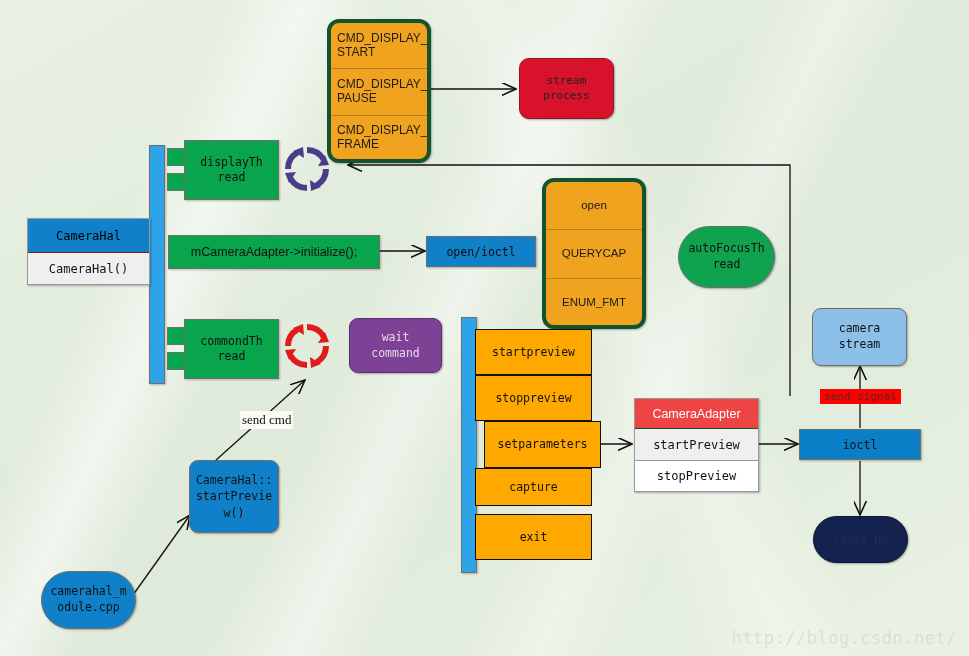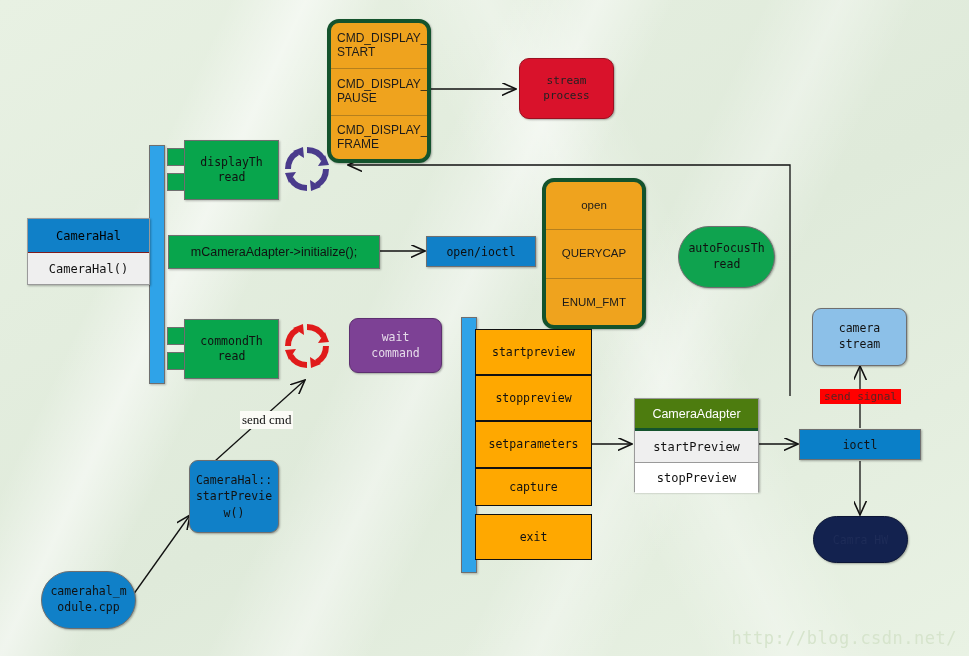--- a/index.html
+++ b/index.html
@@ -190,33 +190,33 @@
 command</span>
 </div>
 
 <div style="position:absolute;left:475px;top:329px;width:117px;height:231px;">
   <div class="rbox mono" style="left:0;top:0;width:117px;height:46.2px;background:#ffa800;border:1px solid #111;font-size:11.5px;color:#111;position:absolute;box-shadow:none;">
       <span>startpreview</span>
     </div>
   <div class="rbox mono" style="left:0;top:46.2px;width:117px;height:46.2px;background:#ffa800;border:1px solid #111;font-size:11.5px;color:#111;position:absolute;box-shadow:none;">
       <span>stoppreview</span>
     </div>
-  <div class="rbox mono" style="left:0;top:92.4px;width:117px;height:46.2px;background:#ffa800;border:1px solid #111;font-size:11.5px;color:#111;position:absolute;box-shadow:none;">
+  <div class="rbox mono" style="left:9px;top:92.4px;width:117px;height:46.2px;background:#ffa800;border:1px solid #111;font-size:11.5px;color:#111;position:absolute;box-shadow:none;">
       <span>setparameters</span>
     </div>
   <div class="rbox mono" style="left:0;top:138.6px;width:117px;height:38px;background:#ffa800;border:1px solid #111;font-size:11.5px;color:#111;position:absolute;box-shadow:none;">
       <span>capture</span>
     </div>
   <div class="rbox mono" style="left:0;top:184.8px;width:117px;height:46.2px;background:#ffa800;border:1px solid #111;font-size:11.5px;color:#111;position:absolute;box-shadow:none;">
       <span>exit</span>
     </div>
 </div>
 
 <div class="clsbox" style="left:634px;top:398px;width:123px;height:92px;border:1px solid #9a9a9a;">
-  <div class="clshdr sans" style="height:29px;background:#4d7c0f;color:#fff;font-size:12.5px;border-bottom:3px solid #14532d;align-items:center;">
+  <div class="clshdr sans" style="height:29px;background:#ef4444;color:#fff;font-size:12.5px;border-bottom:1px solid #14532d;align-items:center;">
     <span>CameraAdapter</span>
   </div>
   <div class="clsrow mono" style="height:31px;background:#efefef;color:#111;font-size:12px;border-bottom:1px solid #9a9a9a;">
     <span>startPreview</span>
   </div>
   <div class="clsrow mono" style="height:30px;background:#ffffff;color:#111;font-size:12px;">
     <span>stopPreview</span>
   </div>
 </div>
 

